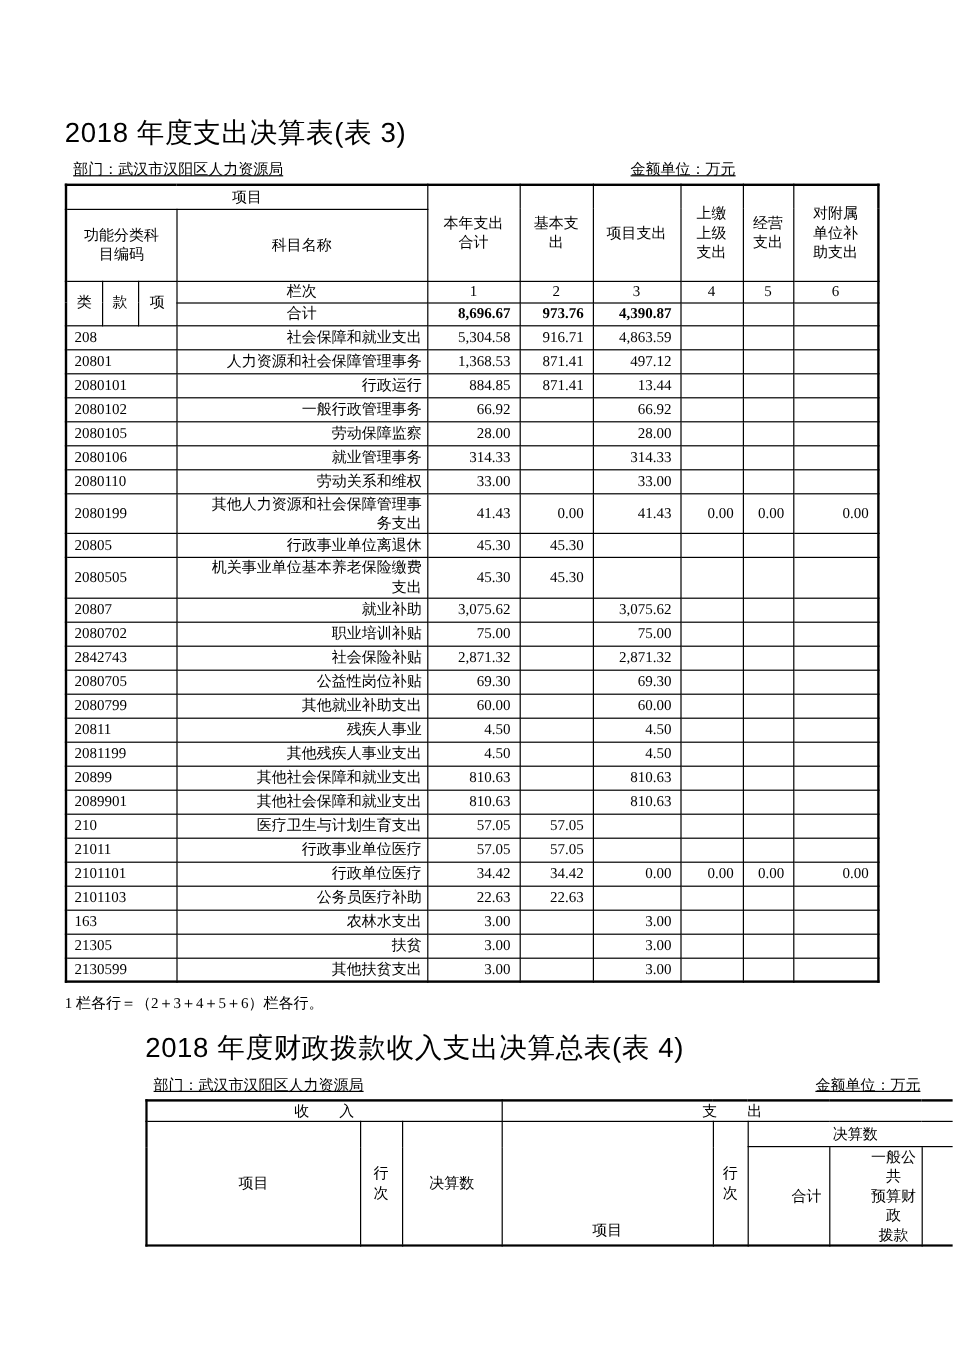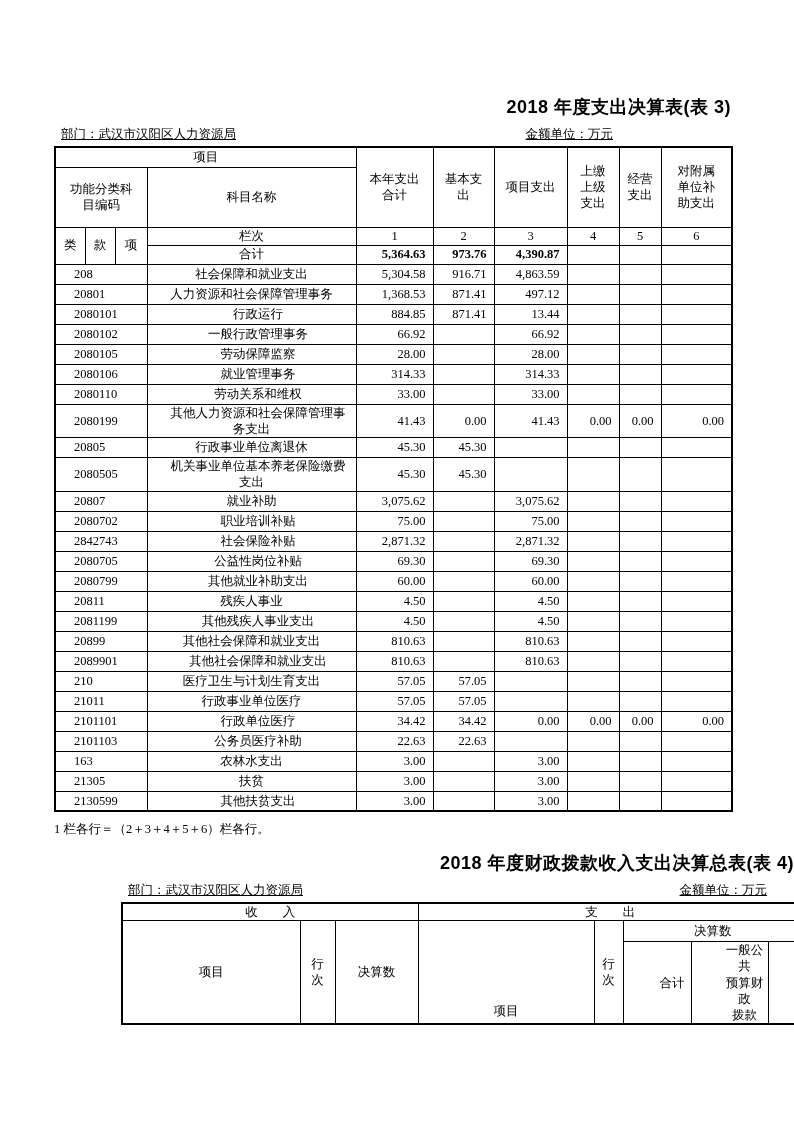--- a/index.html
+++ b/index.html
@@ -10,21 +10,21 @@
     color:#000;
   }
   .page { width:794px; height:1122px; background:#fff; padding-top:95px; }
 
   
   .t3-wrap { margin-left:54px; width:677px; }
   .t4-wrap { margin-left:121px; width:673px; overflow:hidden; }
 
   .doc-title {
     font-family:"Liberation Sans","DejaVu Sans",sans-serif;
-    font-weight:bold; font-size:18px; text-align:right; letter-spacing:0.5px;
+    font-weight:normal; font-size:23px; text-align:left; letter-spacing:0.5px;
   }
   .meta-row {
     display:flex; justify-content:space-between; align-items:flex-end;
     font-size:12.5px; margin-top:7px; margin-bottom:3px;text-decoration:underline;
   }
   .meta-row .dept { padding-left:7px; }
   .t3-wrap .meta-row .unit { margin-right:118px; }
   .t4-wrap .meta-row .unit { margin-right:27px; }
 
   
@@ -38,22 +38,22 @@
   #t3 { width:677px; border:2px solid #000; }
   #t3 col.c-cat  { width:30px; }  #t3 col.c-sec  { width:30px; }  #t3 col.c-itm  { width:32px; }
   #t3 col.c-name { width:209px; }
   #t3 col.c-v1 { width:77px; } #t3 col.c-v2 { width:61px; } #t3 col.c-v3 { width:73px; }
   #t3 col.c-v4 { width:52px; } #t3 col.c-v5 { width:42px; } #t3 col.c-v6 { width:71px; }
   #t3 tr.h-a td { height:20px; }
   #t3 tr.h-b td { height:60px; }
   #t3 tr.h-c td { height:18px; }
   #t3 tr.h-d td { height:19px; }
   #t3 tbody td { height:20px; }
-  #t3 td.code { text-align:left; padding-left:18px; }
-  #t3 td.name { text-align:center; padding:0 4px; }
+  #t3 td.code { text-align:left; padding-left:6px; }
+  #t3 td.name { text-align:right; padding:0 4px; }
   #t3 td.name.ind { text-indent:13px; }
   #t3 td.num  { text-align:right; padding-right:7px; }
   #t3 tr.totals td.num { font-weight:bold; }
 
   .notes { font-size:12.5px; margin-top:7px; line-height:1.75; }
   .t4-title { margin-top:10px; }
 
   #t4 { width:680px; border:2px solid #000; border-right:none; margin-top:3px; }
   #t4 col.d-proj1 { width:178px; } #t4 col.d-row1 { width:35px; } #t4 col.d-amt1 { width:83px; }
   #t4 col.d-proj2 { width:176px; } #t4 col.d-row2 { width:29px; }
@@ -119,21 +119,21 @@
           <td>栏次</td>
         <td>1</td>
             <td>2</td>
             <td>3</td>
             <td>4</td>
             <td>5</td>
             <td>6</td>
           </tr>
         <tr class="h-d totals" id="totals-row">
           <td>合计</td>
-        <td class="num">5,364.63</td>
+        <td class="num">8,696.67</td>
             <td class="num">973.76</td>
             <td class="num">4,390.87</td>
             <td class="num"></td>
             <td class="num"></td>
             <td class="num"></td>
           </tr>
       </tbody>
       <tbody id="t3-rows">
           <tr>
             <td class="code" colspan="3">208</td>

